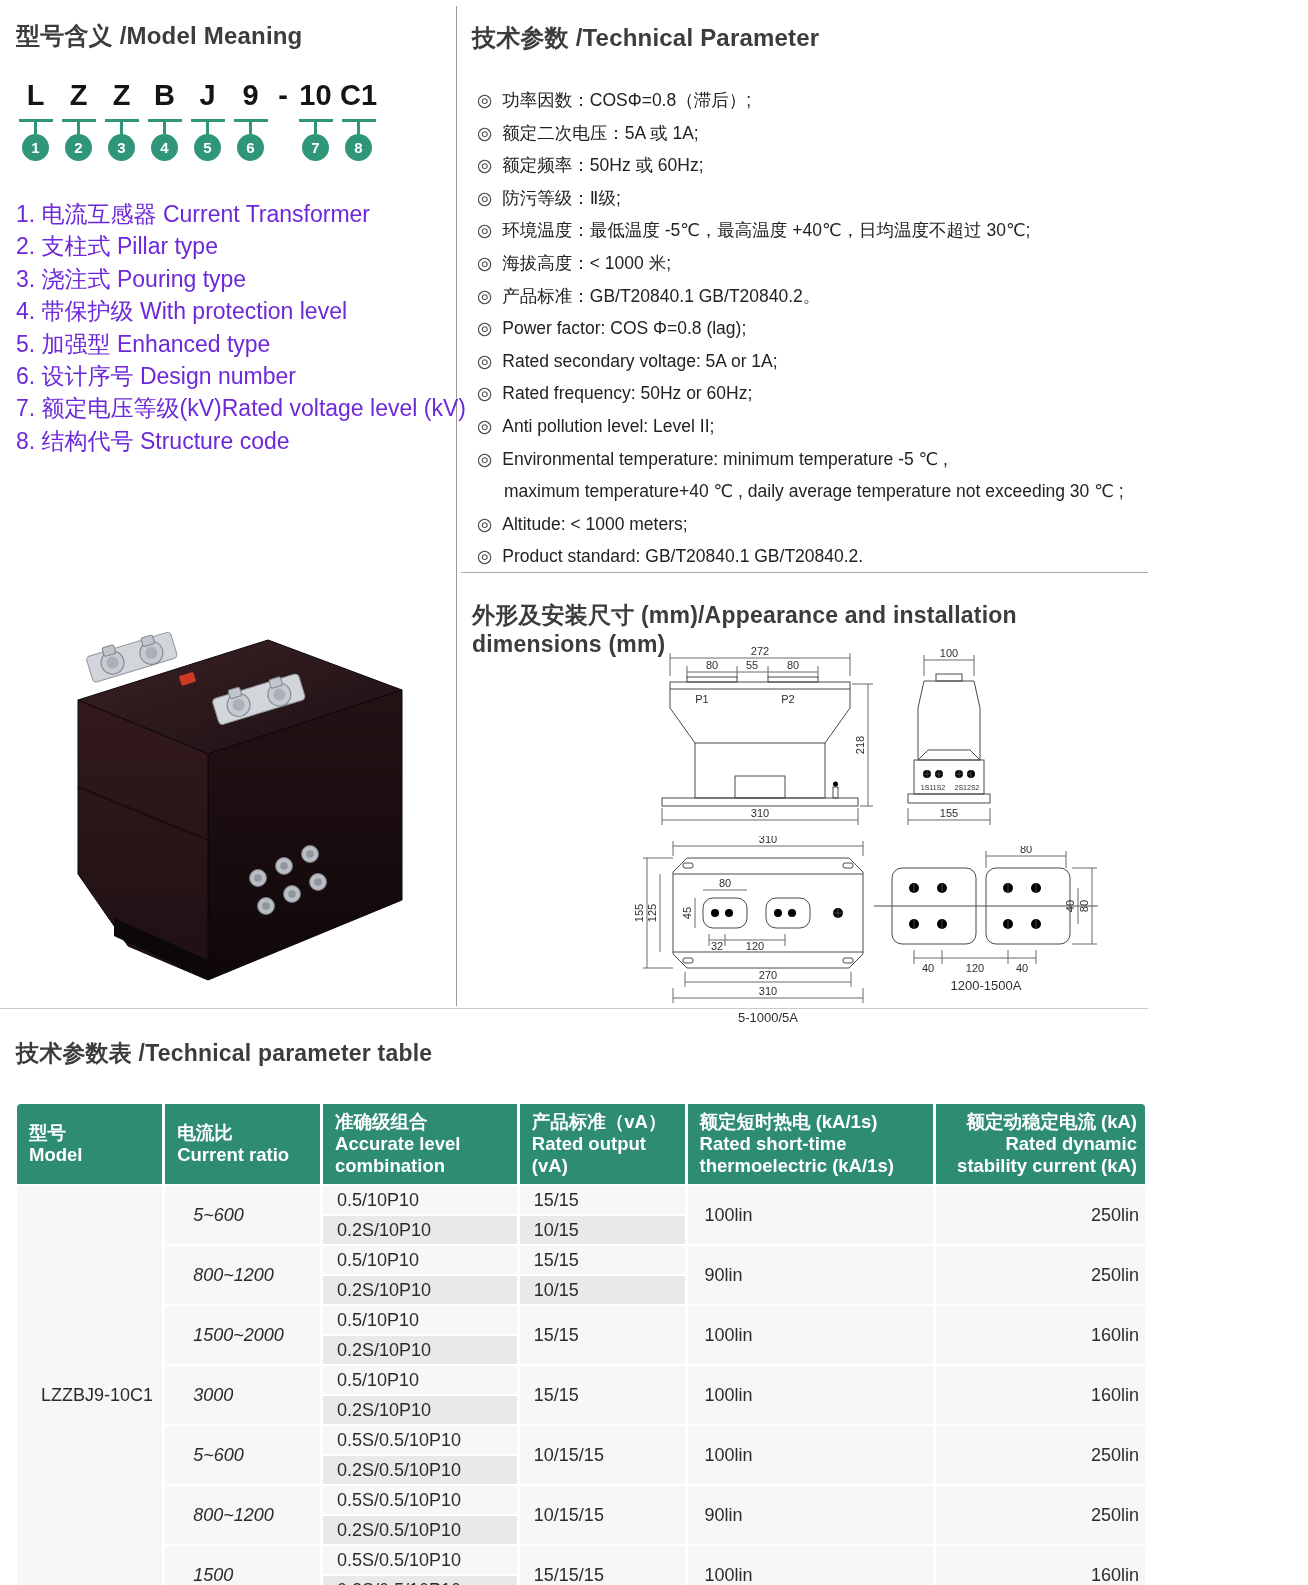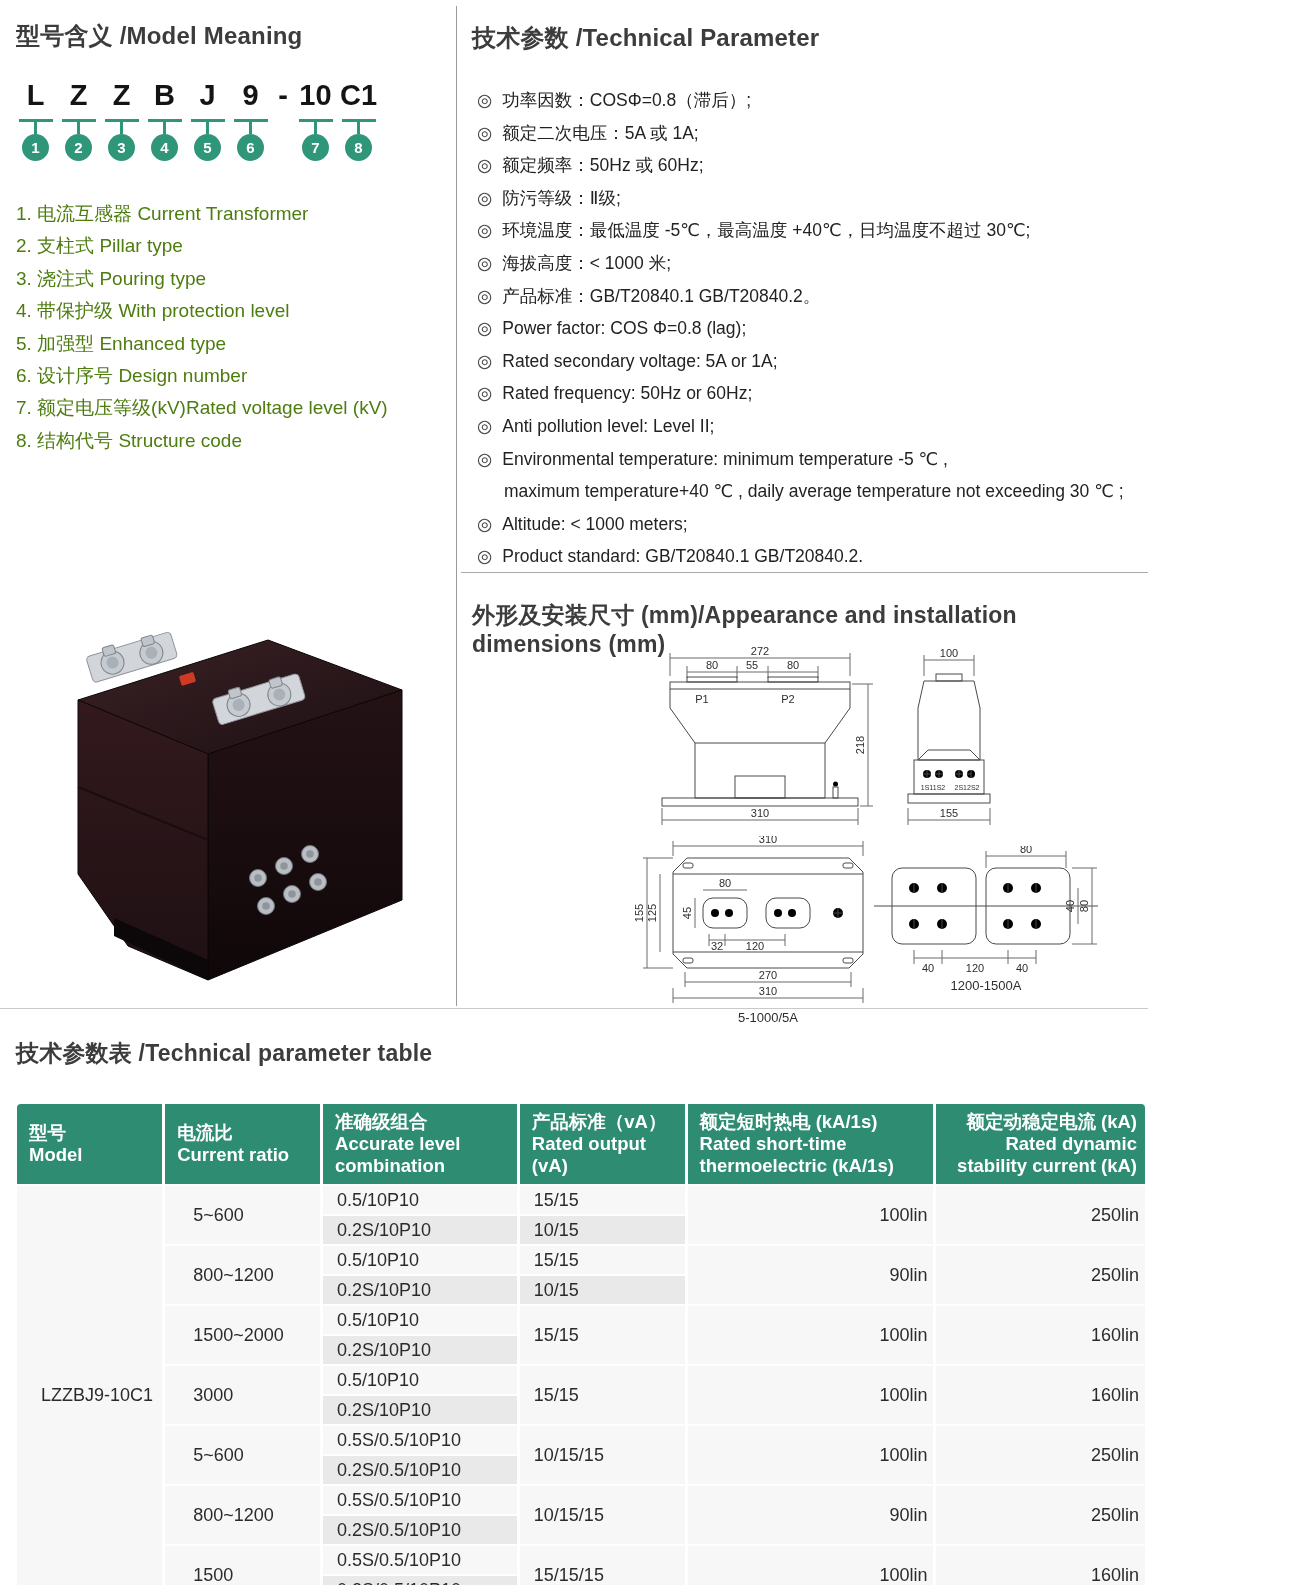--- a/index.html
+++ b/index.html
@@ -13,21 +13,21 @@
   
   .mm-title{position:absolute;left:16px;top:20px;}
   .code-row{position:absolute;left:14px;top:80px;display:flex;align-items:flex-start;}
   .code-part{display:flex;flex-direction:column;align-items:center;width:43px;}
   .code-part.dash{width:22px;}
   .code-char{font-size:29px;font-weight:bold;color:#141414;line-height:1.1;}
   .tbar{margin-top:7px;width:34px;border-top:3px solid #2F9679;display:flex;justify-content:center;height:12px;}
   .tstem{width:3px;height:12px;background:#2F9679;}
   .num-circle{width:27px;height:27px;border-radius:50%;background:#2F9679;color:#fff;
               font-size:15px;font-weight:bold;display:flex;align-items:center;justify-content:center;}
-  .mm-list{position:absolute;left:16px;top:198px;font-size:19px;line-height:32.4px;color:#4d7c0f;}
+  .mm-list{position:absolute;left:16px;top:198px;font-size:23px;line-height:32.4px;color:#6d28d9;}
 
   
   .tp-title{position:absolute;left:472px;top:22px;text-align:center;}
   .tp-list{position:absolute;left:477px;top:84px;width:826px;font-size:17.5px;line-height:32.6px;color:#222;}
   .tp-item{display:flex;gap:10px;align-items:flex-start;}
   .tp-item .bullet{flex:0 0 auto;color:#444;}
   .tp-item.cont{padding-left:27px;}
 
   
   .dim-title{position:absolute;left:472px;top:600px;font-size:23px;}
@@ -45,22 +45,22 @@
   .tbl-title{position:absolute;left:16px;top:1038px;font-size:23px;}
   .param-table{position:absolute;left:14px;top:1102px;border-collapse:separate;border-spacing:3px 2px;}
   .param-table th{background:#2D8C72;color:#fff;text-align:left;vertical-align:middle;
                   font-size:18.5px;font-weight:bold;line-height:1.2;height:80px;padding:0 8px 0 12px;}
   .param-table th:first-child{border-top-left-radius:4px;}
   .param-table th:last-child{border-top-right-radius:4px;text-align:right;}
   .param-table td{background:#f7f7f7;font-size:18px;color:#2b2b2b;height:28px;
                   vertical-align:middle;padding:0 6px 0 14px;}
   .param-table td.gray{background:#e9e9e9;}
   .param-table td.model-cell{padding-left:24px;}
-  .param-table td.ratio-cell{padding-left:28px;}
-  .param-table td.thermo-cell{padding-left:17px;text-align:right;}
+  .param-table td.ratio-cell{padding-left:28px;font-style:italic;}
+  .param-table td.thermo-cell{padding-left:17px;}
   .param-table td.dyn-cell{padding-left:15px;text-align:right;}
 </style>
 </head>
 <body>
 
 <div class="page">
 
   <div class="divider-v"></div>
   <div class="divider-h-right"></div>
   <div class="divider-h-full"></div>

